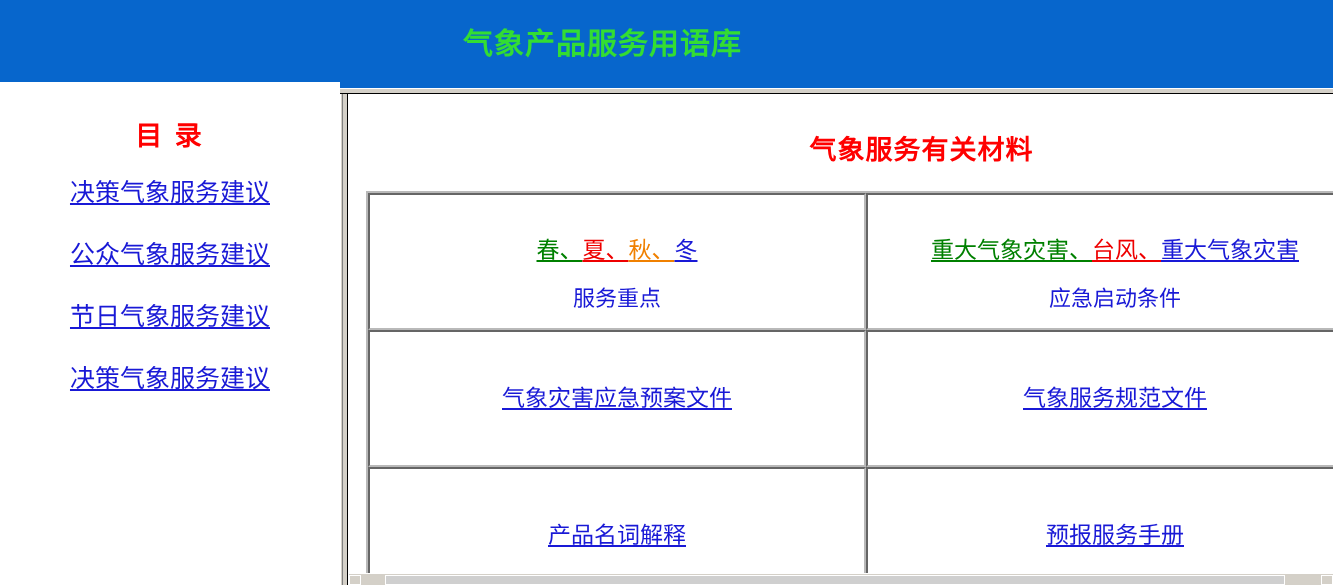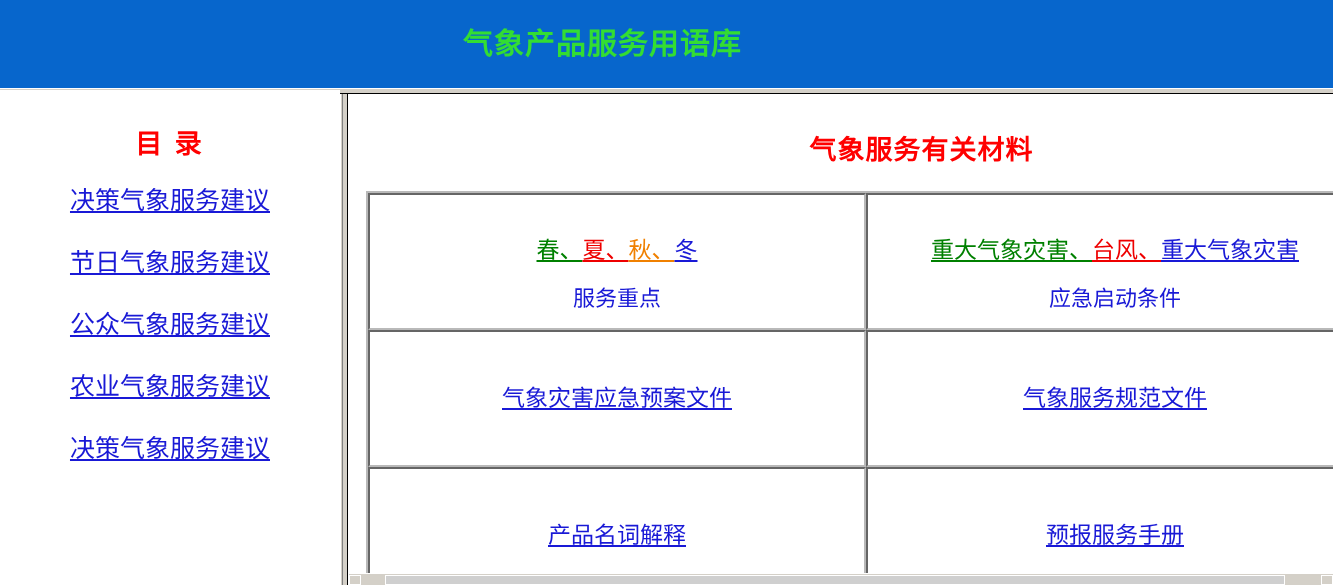--- a/index.html
+++ b/index.html
@@ -48,21 +48,21 @@
     height: 6px;
     background: #d4d0c8;
     border-top: 1px solid #ffffff;
     border-bottom: 1px solid #000000;
     box-sizing: border-box;
   }
 
   
   .left-frame {
     position: absolute;
-    left: 0; top: 90px;
+    left: 0; top: 82px;
     width: 340px;
     height: 491px;
     background: #ffffff;
     overflow: hidden;
   }
   .index-title {
     margin-top: 32px;
     text-align: center;
     font-size: 27px;
     font-weight: bold;
@@ -218,27 +218,24 @@
 
   <div class="hsplit"></div>
 
   <div class="left-frame">
     <div class="index-title">目  录</div>
     <ul class="index-list">
       <li>
         <a class="index-link" href="#">决策气象服务建议</a>
       </li>
       <li>
+        <a class="index-link" href="#">公众气象服务建议</a>
+      </li>
+      <li>
         <a class="index-link" href="#">节日气象服务建议</a>
-      </li>
-      <li>
-        <a class="index-link" href="#">公众气象服务建议</a>
-      </li>
-      <li>
-        <a class="index-link" href="#">农业气象服务建议</a>
       </li>
       <li>
         <a class="index-link" href="#">决策气象服务建议</a>
       </li>
     </ul>
   </div>
 
   <div class="vsplit">
     <div class="vsplit-inner"></div>
   </div>

